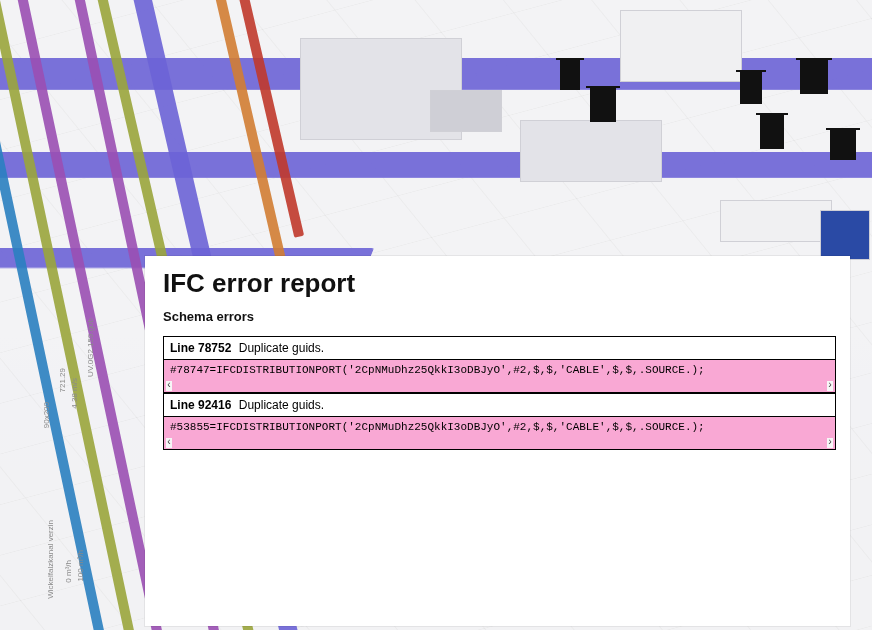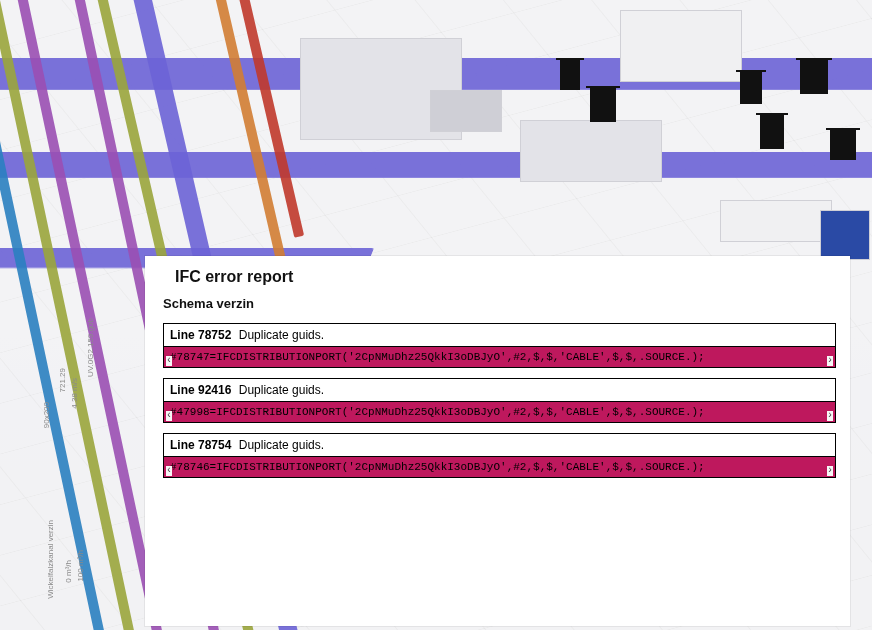--- a/index.html
+++ b/index.html
@@ -85,51 +85,51 @@
     top: 256px;
     width: 705px;
     height: 370px;
     background: #ffffff;
     box-shadow: 0 0 0 1px rgba(0,0,0,.06);
     padding: 12px 14px 0 18px;
     box-sizing: border-box;
     overflow: hidden;
   }
   .report-title {
-    font-size: 16px;
+    font-size: 26px;
     font-weight: 700;
-    margin: 0 0 10px 12px;
+    margin: 0 0 10px 0;
     color: #111;
   }
   .report-subtitle {
     font-size: 13px;
     font-weight: 700;
     margin: 0 0 12px 0;
     color: #111;
   }
 
-  .error-block { margin-bottom: 10px; }
+  .error-block { }
 
   .error-head {
     border: 1px solid #000;
     border-bottom: none;
     padding: 4px 6px;
     font-size: 12px;
   }
   .error-head b { font-weight: 700; margin-right: 4px; }
 
   .code-wrap {
     border: 1px solid #000;
     font-family: "Courier New", monospace;
     font-size: 11px;
-    background: #be185d;
+    background: #f9a8d4;
     position: relative;
     overflow-x: auto;
     white-space: pre;
-    padding: 4px 18px 4px 6px;
+    padding: 4px 18px 16px 6px;
   }
   
   .code-wrap::before, .code-wrap::after {
     position: absolute;
     bottom: 1px;
     color: #444;
     font-size: 10px;
     line-height: 10px;
     background: #f7f7f7;
   }
@@ -176,41 +176,34 @@
   <span class="vtext" style="top:368px;left:58px">721.29</span>
   <span class="vtext" style="top:378px;left:70px">4.38 m/s</span>
   <span class="vtext" style="top:402px;left:42px">90x200</span>
   <span class="vtext" style="top:560px;left:64px">0 m³/h</span>
   <span class="vtext" style="top:550px;left:76px">100 m³/h</span>
   <span class="vtext" style="top:520px;left:46px">Wickelfalzkanal verzin</span>
 </div>
 
 <div class="report-card">
   <h1 class="report-title">IFC error report</h1>
-  <h2 class="report-subtitle">Schema verzin</h2>
+  <h2 class="report-subtitle">Schema errors</h2>
 
   <div class="error-block">
     <div class="error-head">
       <b>Line 78752</b>
       <span>Duplicate guids.</span>
     </div>
     <div class="code-wrap"><span>#78747=IFCDISTRIBUTIONPORT('2CpNMuDhz25QkkI3oDBJyO',#2,$,$,'CABLE',$,$,.SOURCE.);</span></div>
   </div>
 
   <div class="error-block">
     <div class="error-head">
       <b>Line 92416</b>
       <span>Duplicate guids.</span>
     </div>
-    <div class="code-wrap"><span>#47998=IFCDISTRIBUTIONPORT('2CpNMuDhz25QkkI3oDBJyO',#2,$,$,'CABLE',$,$,.SOURCE.);</span></div>
+    <div class="code-wrap"><span>#53855=IFCDISTRIBUTIONPORT('2CpNMuDhz25QkkI3oDBJyO',#2,$,$,'CABLE',$,$,.SOURCE.);</span></div>
   </div>
 
-  <div class="error-block">
-    <div class="error-head">
-      <b>Line 78754</b>
-      <span>Duplicate guids.</span>
-    </div>
-    <div class="code-wrap"><span>#78746=IFCDISTRIBUTIONPORT('2CpNMuDhz25QkkI3oDBJyO',#2,$,$,'CABLE',$,$,.SOURCE.);</span></div>
-  </div>
 
   <div class="error-block last">
   </div>
 </div>
 
 </body></html>

